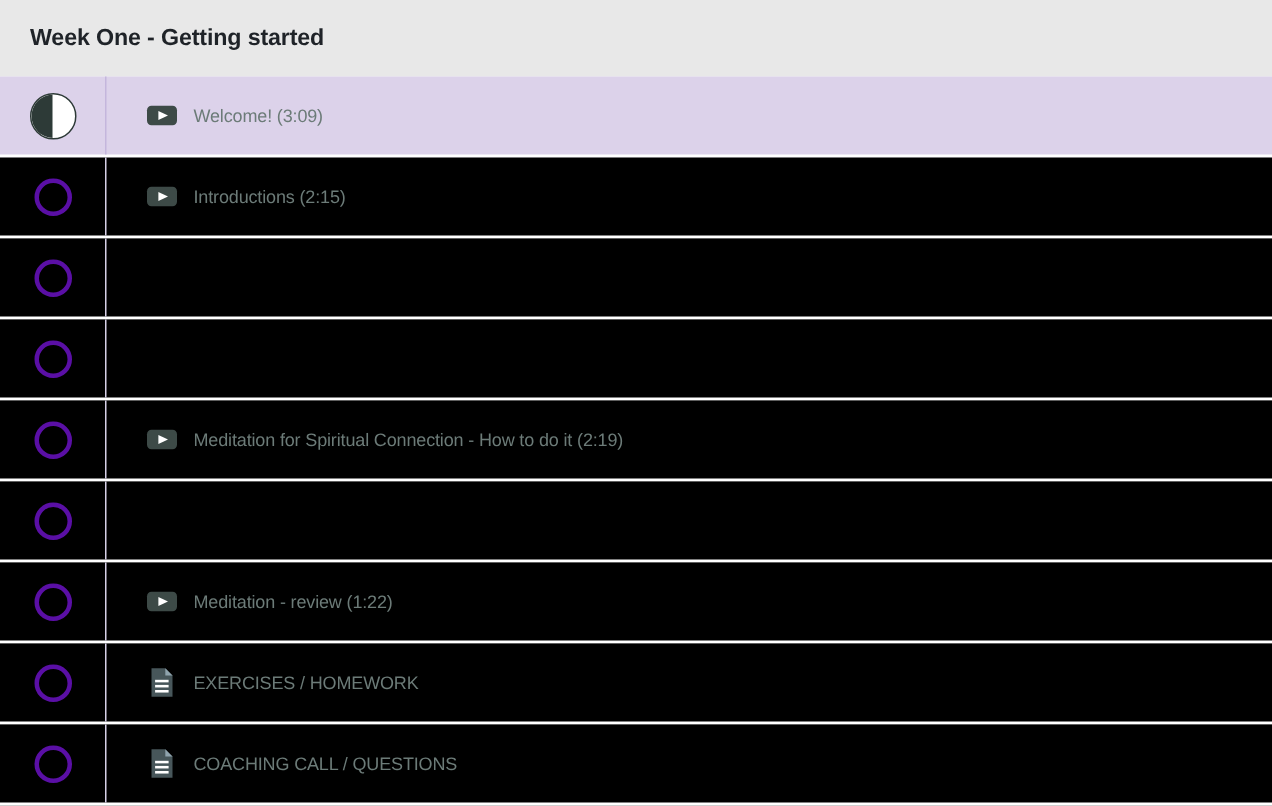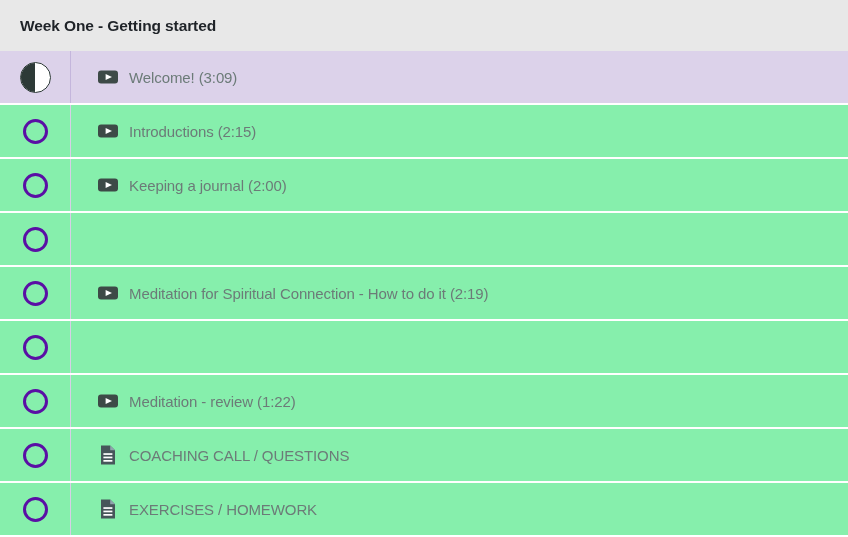--- a/index.html
+++ b/index.html
@@ -37,21 +37,21 @@
     letter-spacing: -0.1px;
     line-height: 1;
   }
 
   
   .lesson-list {
     display: block;
   }
   .lesson-row {
     height: 54px;
-    background: #86efac;
+    background: #000000;
     display: flex;
     align-items: center;
     border-bottom: 2px solid #ffffff;
     box-sizing: border-box;
     position: relative;
   }
   .lesson-row.is-current {
     background: #dcd2ea;
   }
 
@@ -112,21 +112,21 @@
     height: 22px;
     min-width: 22px;
     margin-right: 10px;
     display: flex;
     align-items: center;
     justify-content: center;
   }
   .type-icon svg { display: block; }
 
   .lesson-title {
-    font-size: 15px;
+    font-size: 12px;
     color: #6c7b78;
     line-height: 1;
     white-space: nowrap;
     letter-spacing: -0.1px;
   }
 </style>
 </head>
 <body>
 
 <div class="course-panel">
@@ -160,29 +160,20 @@
               <rect x="1" y="4.5" width="20" height="13" rx="3" ry="3" fill="#3d4a47"></rect>
               <polygon points="8.6,8 15,11 8.6,14" fill="#ffffff"></polygon>
             </svg>
           </span>
           <span class="lesson-title">Introductions (2:15)</span>
         </div>
       </div>
       <div class="lesson-row">
         <div class="status-cell">
           <div class="status-circle"></div>
-        </div>
-        <div class="content-cell">
-          <span class="type-icon">
-            <svg width="22" height="22" viewBox="0 0 22 22" aria-hidden="true">
-              <rect x="1" y="4.5" width="20" height="13" rx="3" ry="3" fill="#3d4a47"></rect>
-              <polygon points="8.6,8 15,11 8.6,14" fill="#ffffff"></polygon>
-            </svg>
-          </span>
-          <span class="lesson-title">Keeping a journal (2:00)</span>
         </div>
       </div>
       <div class="lesson-row">
         <div class="status-cell">
           <div class="status-circle"></div>
         </div>
       </div>
       <div class="lesson-row">
         <div class="status-cell">
           <div class="status-circle"></div>
@@ -223,35 +214,35 @@
         <div class="content-cell">
           <span class="type-icon">
             <svg width="22" height="22" viewBox="0 0 22 22" aria-hidden="true">
               <path d="M4 1.5 h9.2 L18 6.3 V20.5 H4 Z" fill="#47565a"></path>
               <path d="M13.2 1.5 L18 6.3 H13.2 Z" fill="#8fa3ad"></path>
               <rect x="6.4" y="9.2" width="9" height="1.7" fill="#ffffff"></rect>
               <rect x="6.4" y="12.6" width="9" height="1.7" fill="#ffffff"></rect>
               <rect x="6.4" y="16.0" width="9" height="1.7" fill="#ffffff"></rect>
             </svg>
           </span>
-          <span class="lesson-title">COACHING CALL / QUESTIONS</span>
+          <span class="lesson-title">EXERCISES / HOMEWORK</span>
         </div>
       </div>
       <div class="lesson-row">
         <div class="status-cell">
           <div class="status-circle"></div>
         </div>
         <div class="content-cell">
           <span class="type-icon">
             <svg width="22" height="22" viewBox="0 0 22 22" aria-hidden="true">
               <path d="M4 1.5 h9.2 L18 6.3 V20.5 H4 Z" fill="#47565a"></path>
               <path d="M13.2 1.5 L18 6.3 H13.2 Z" fill="#8fa3ad"></path>
               <rect x="6.4" y="9.2" width="9" height="1.7" fill="#ffffff"></rect>
               <rect x="6.4" y="12.6" width="9" height="1.7" fill="#ffffff"></rect>
               <rect x="6.4" y="16.0" width="9" height="1.7" fill="#ffffff"></rect>
             </svg>
           </span>
-          <span class="lesson-title">EXERCISES / HOMEWORK</span>
+          <span class="lesson-title">COACHING CALL / QUESTIONS</span>
         </div>
       </div>
     </div>
 
 </div>
 
 </body></html>

